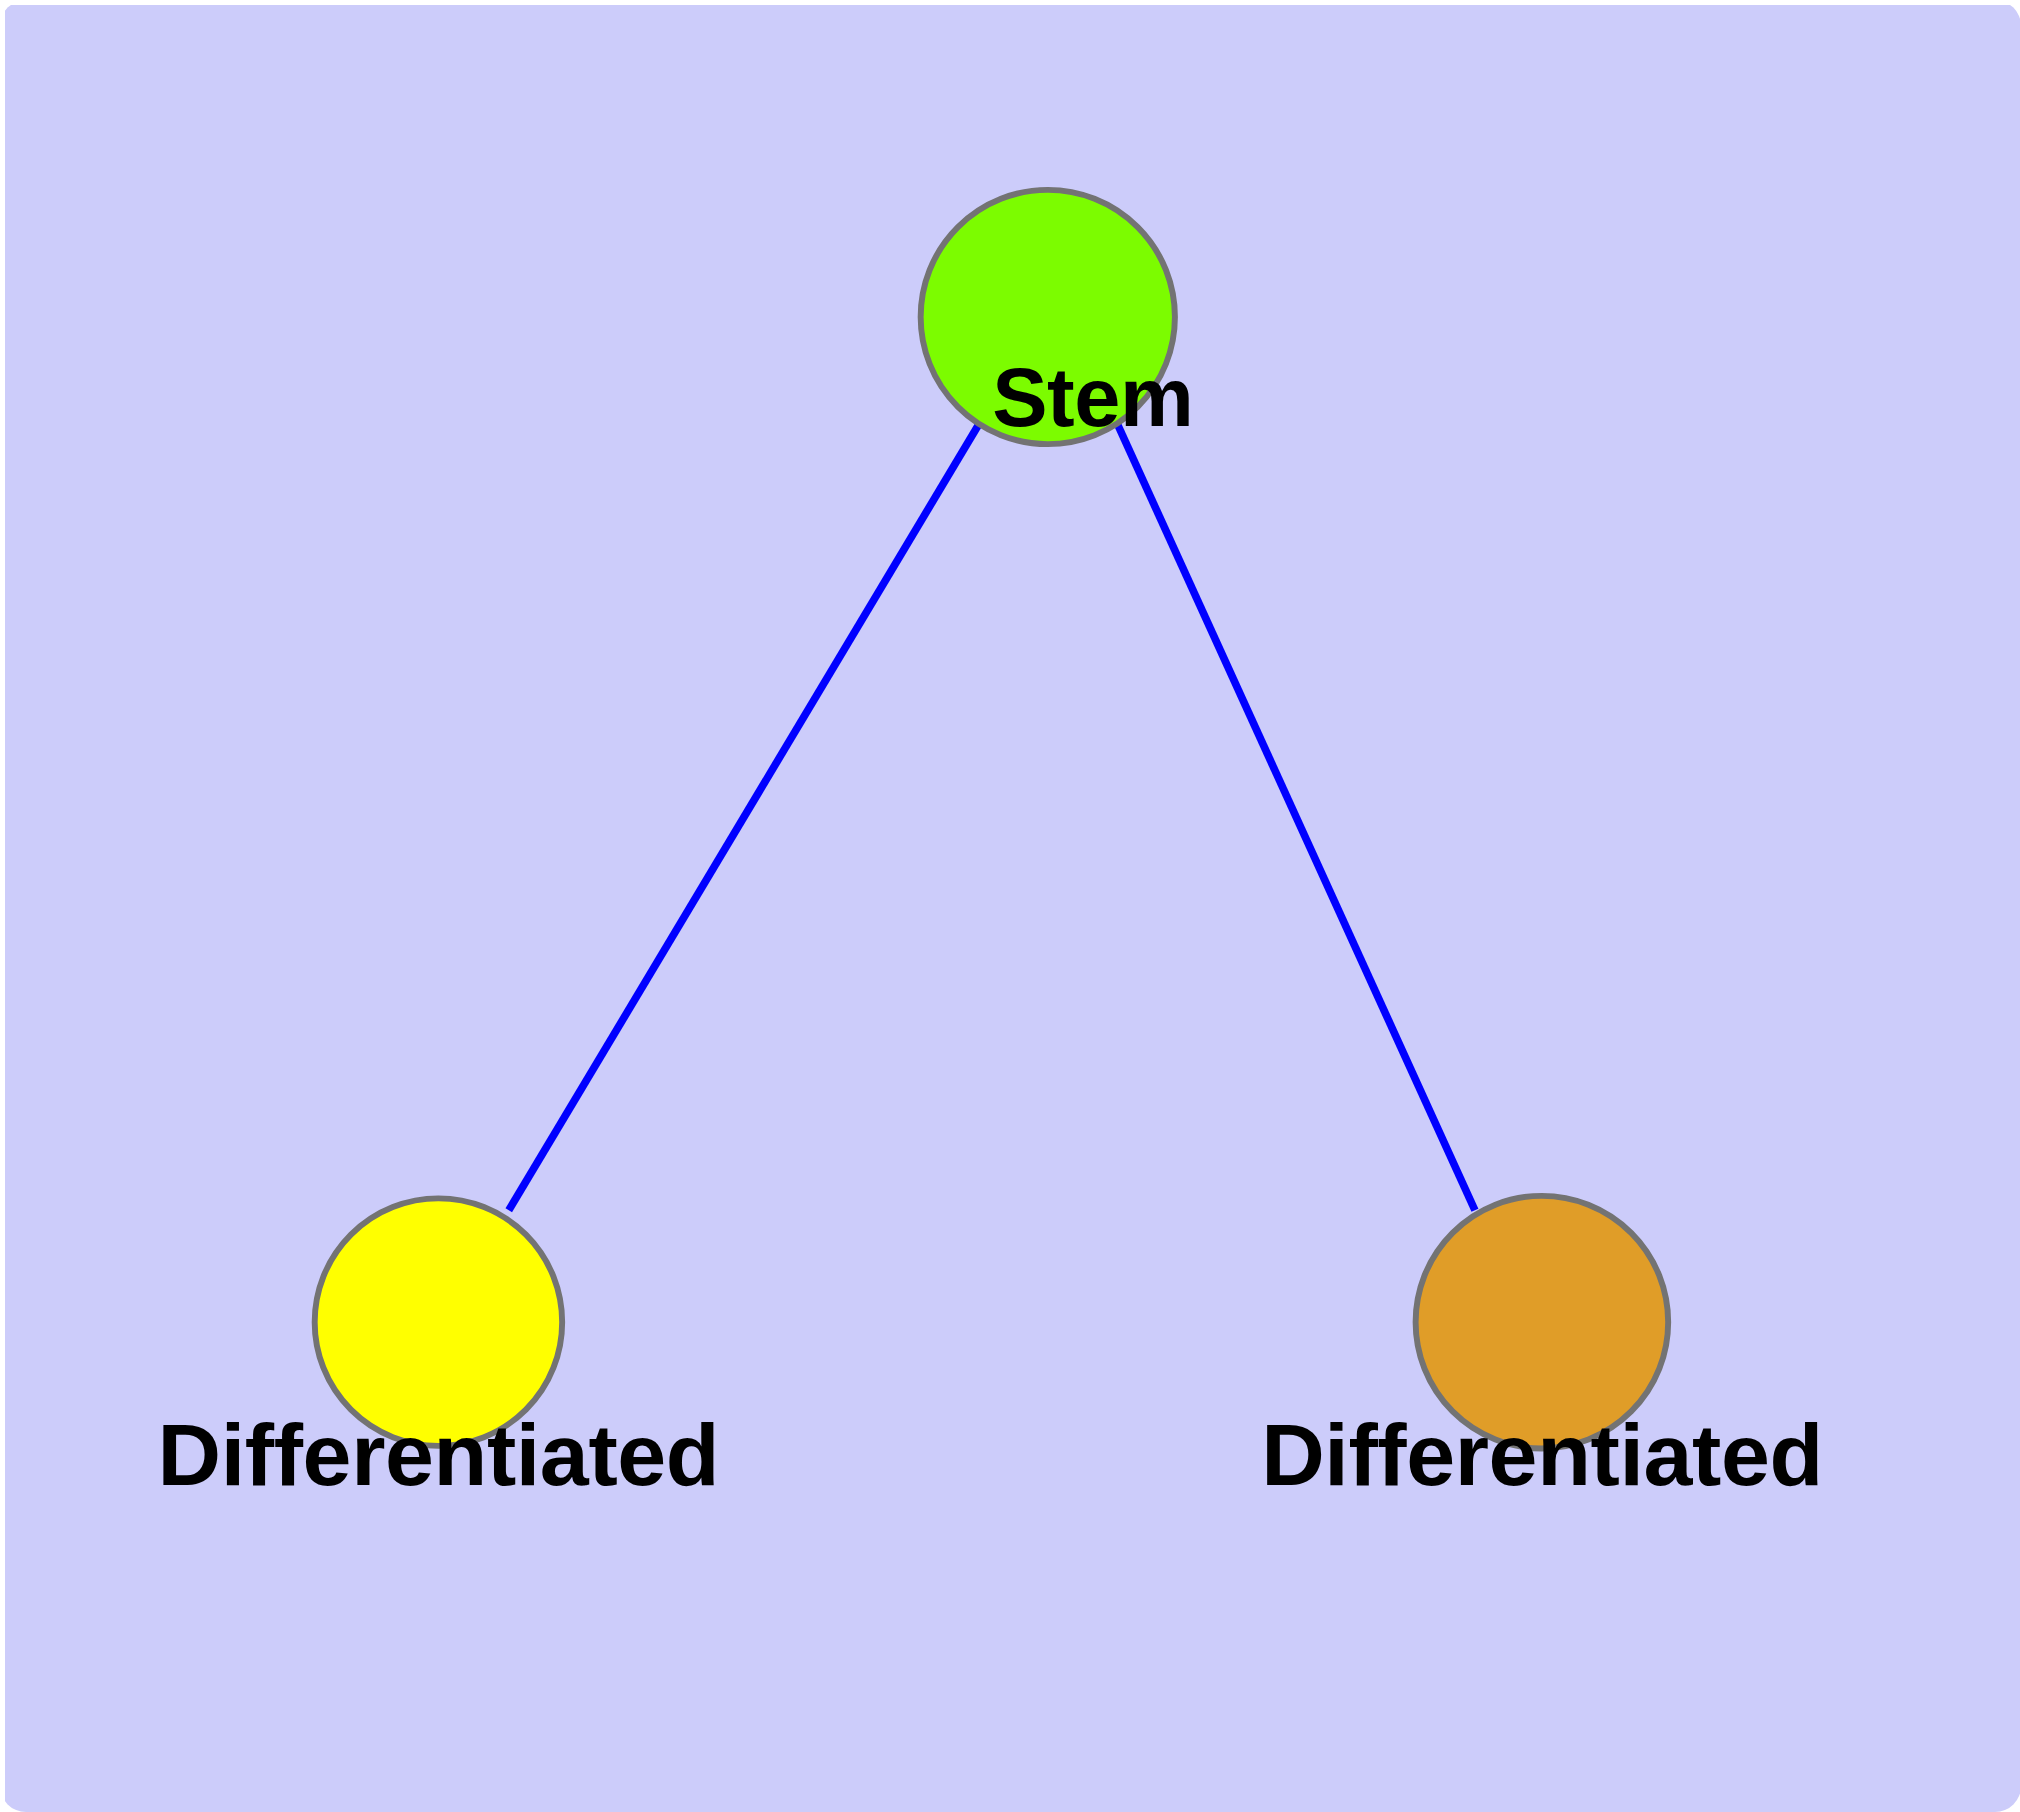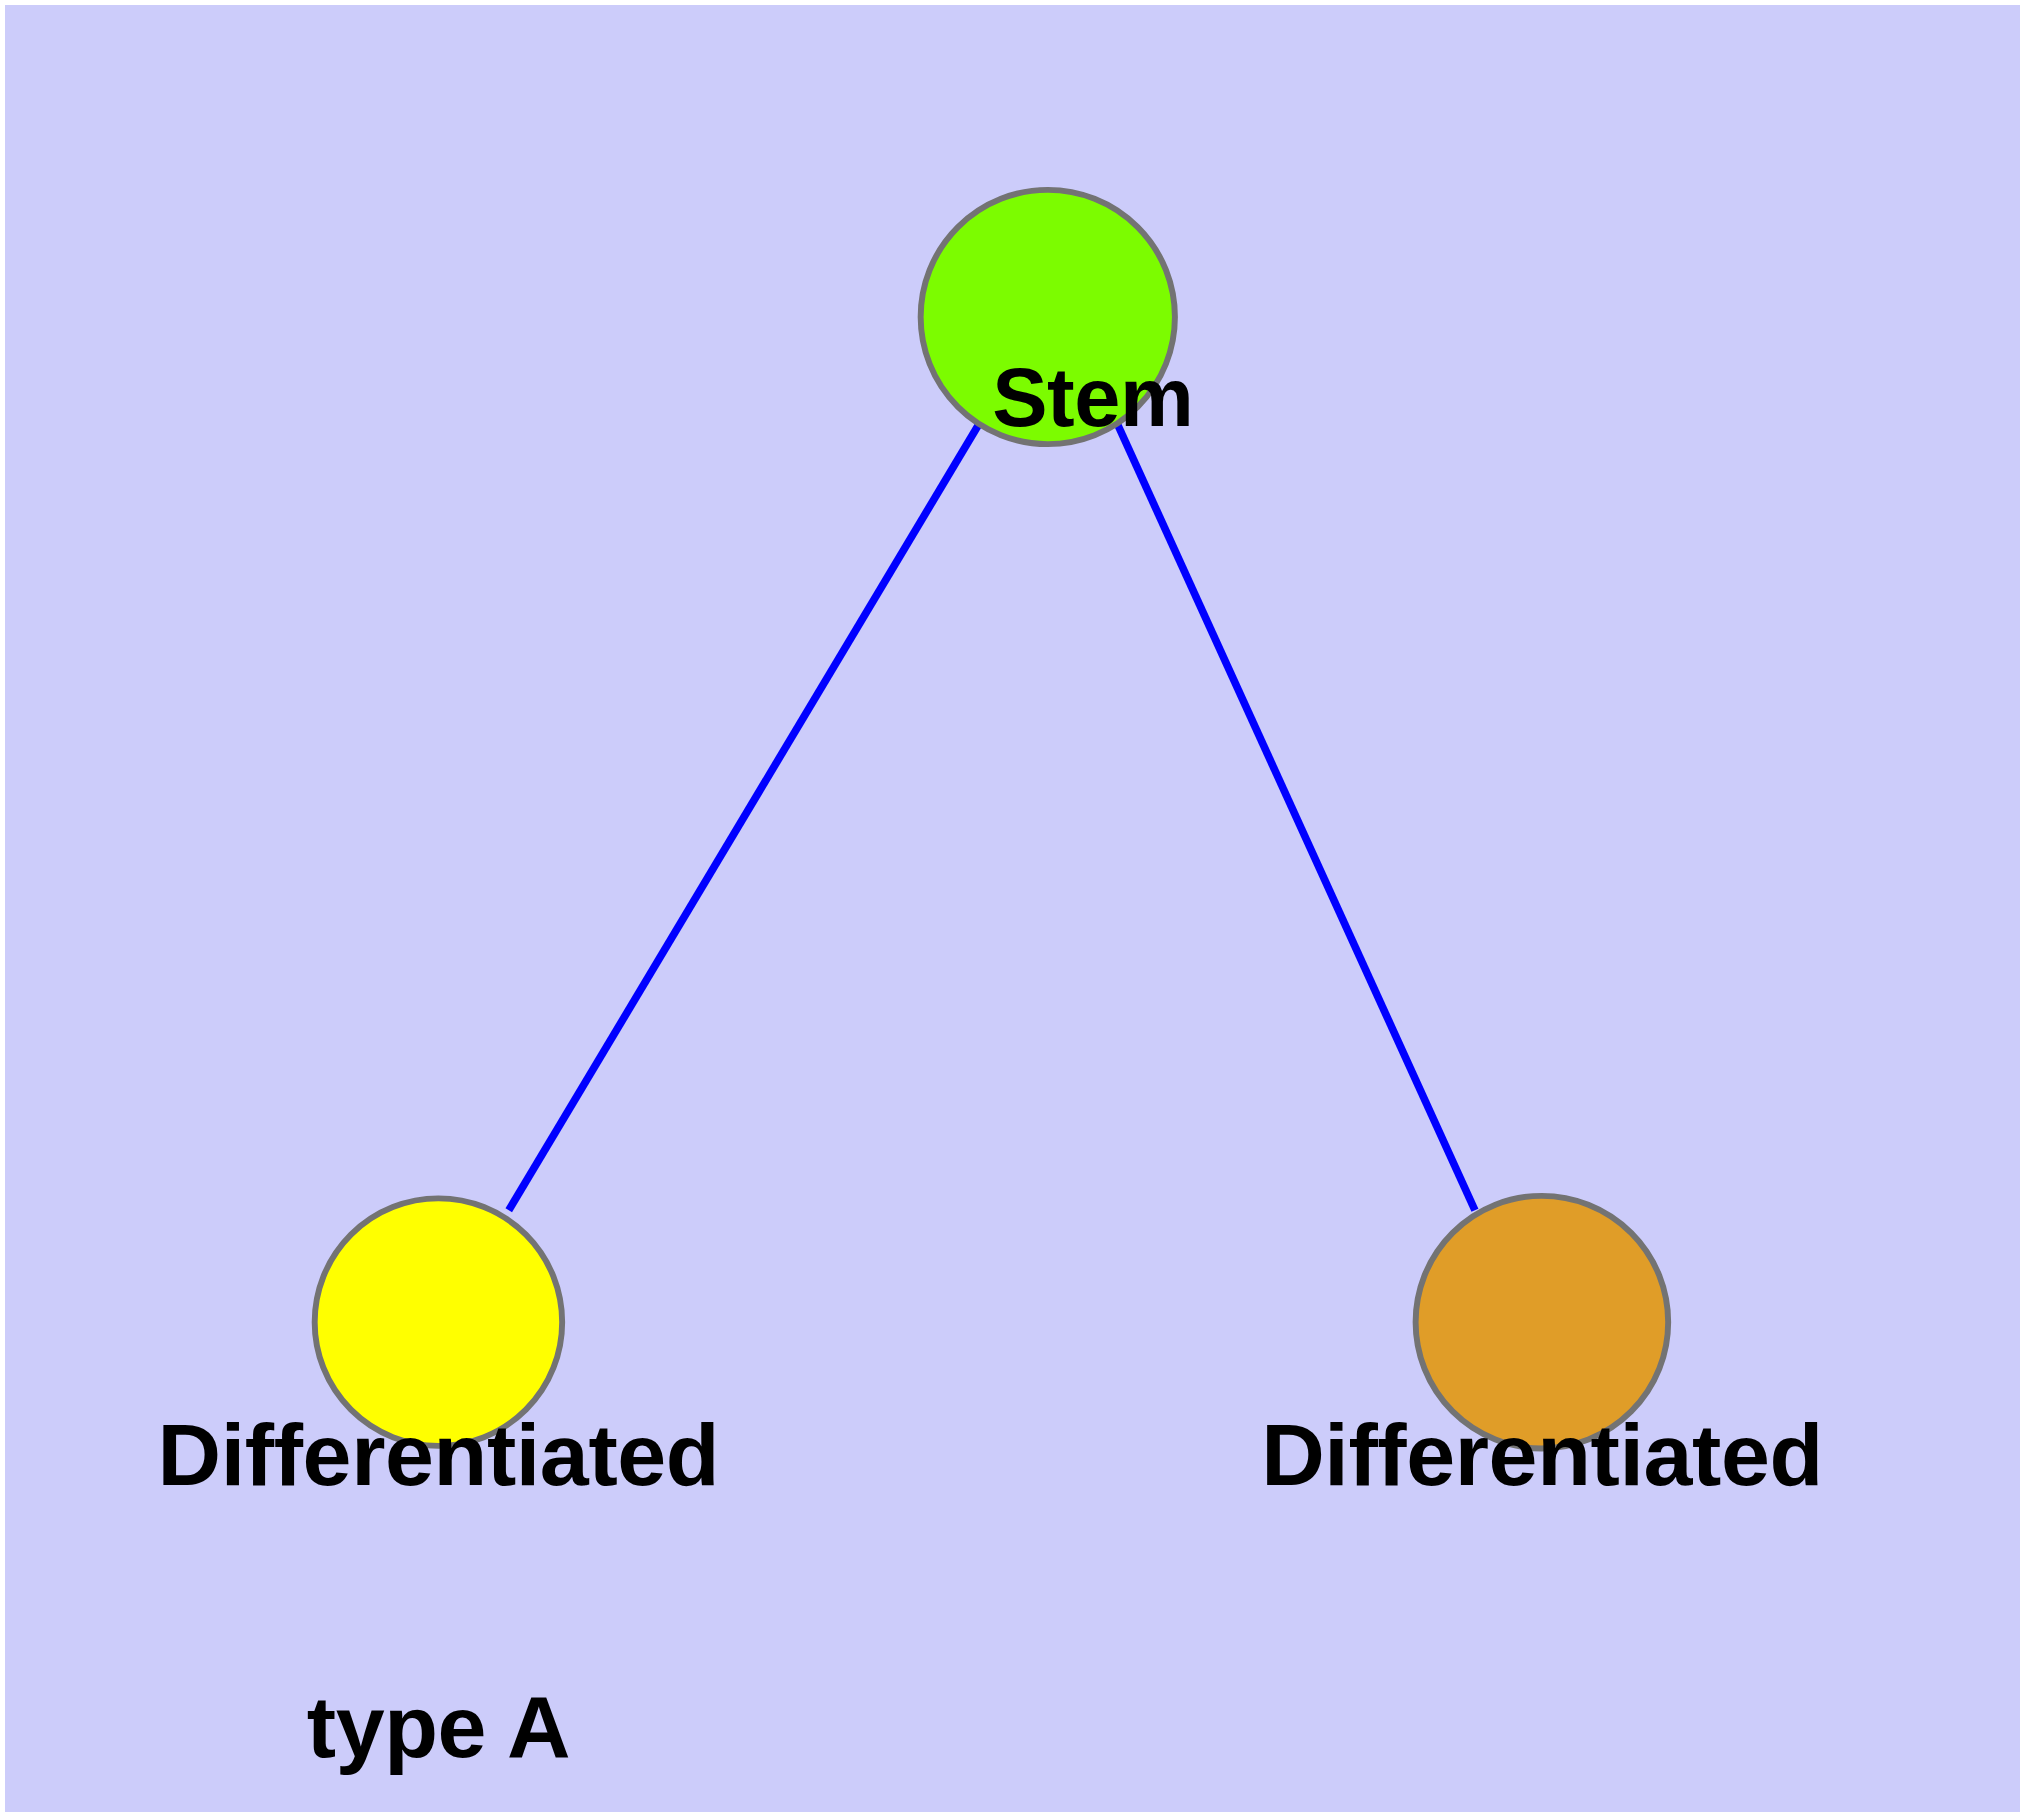--- a/index.html
+++ b/index.html
@@ -7,20 +7,21 @@
     padding: 0;
     background: #ffffff;
   }
   #canvas {
     position: relative;
     width: 2021px;
     height: 1812px;
     background: #ffffff;
     overflow: hidden;
     font-family: "Liberation Sans", "DejaVu Sans", sans-serif;
+    border-radius: 26px;
   }
   #plot-area {
     position: absolute;
     left: 5.1px;
     top: 5.1px;
     width: 2015px;
     height: 1807px;
     background: #ccccfa;
   }
   #graph-svg {
@@ -68,21 +69,20 @@
       <circle cx="1819" cy="1560" r="149" fill="#e09d28" stroke="#737373" stroke-width="7"></circle>
     </g>
   </svg>
 
   <div class="node-label label-stem" style="left: 793px; top: 270px; width: 509px;">
     <span>Stem</span>
   </div>
 
   <div class="node-label label-leaf" style="left: 14.4px; top: 1229px; width: 848px;">
     <div>Differentiated</div>
-    <div>type A</div>
   </div>
 
   <div class="node-label label-leaf" style="left: 1118px; top: 1229px; width: 848px;">
     <div>Differentiated</div>
   </div>
 
 </div>
 
 
 </body></html>

